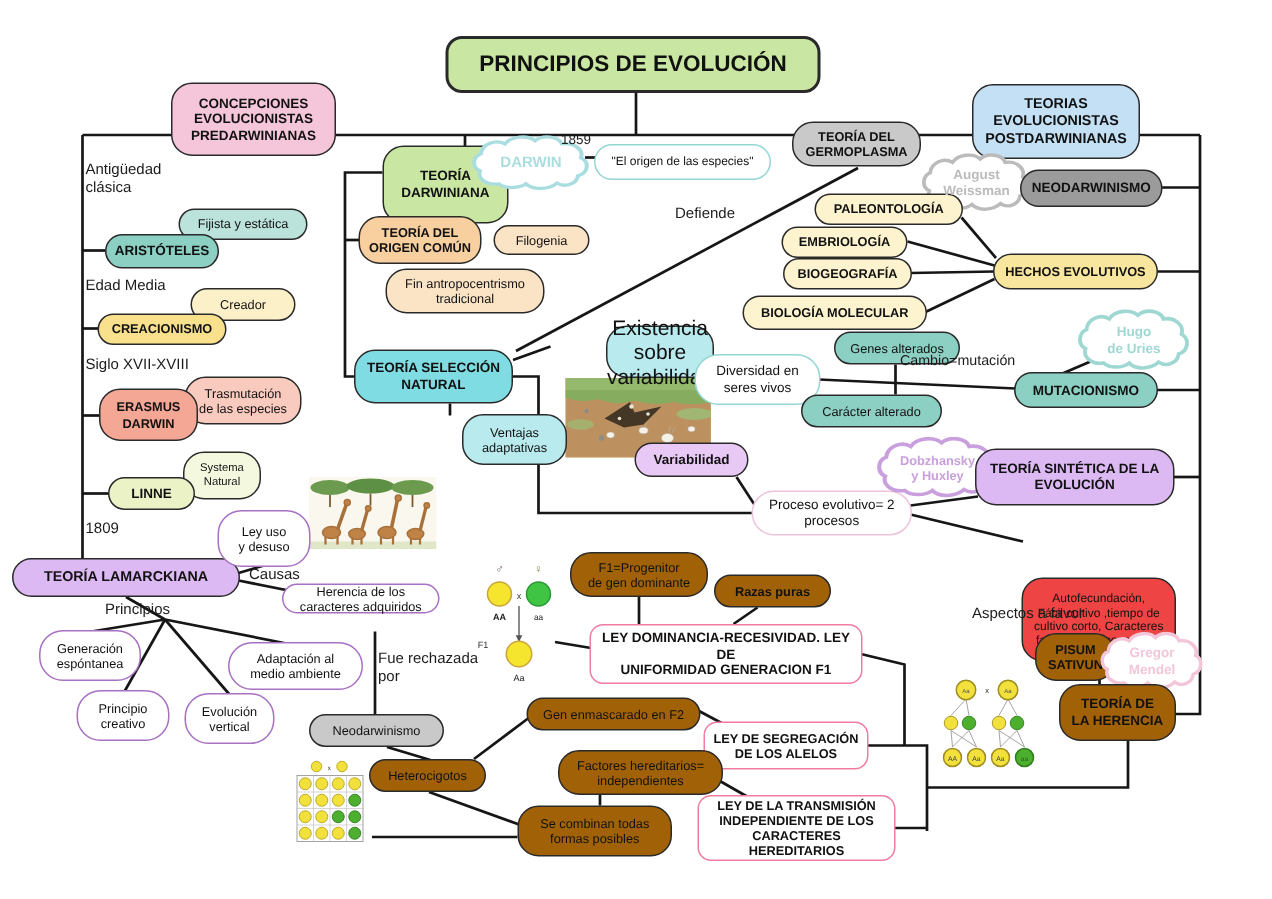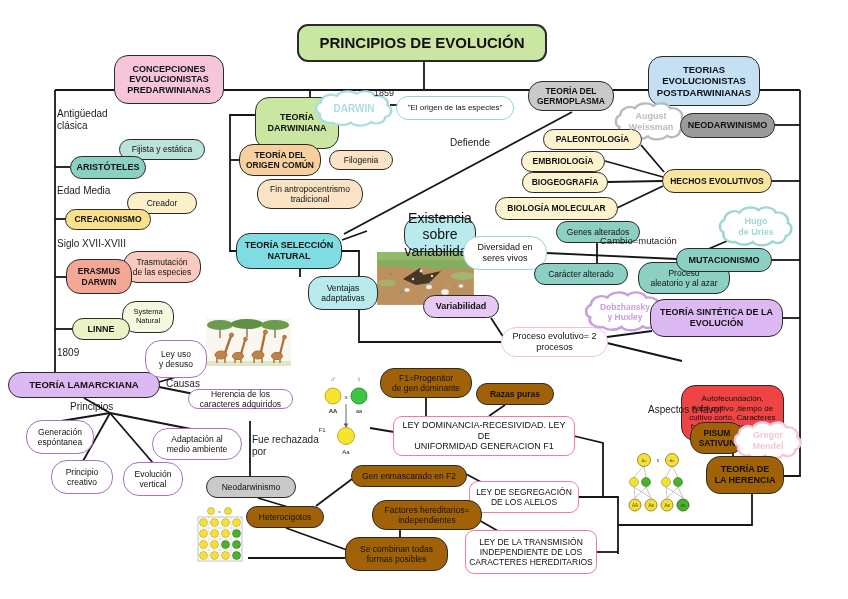--- a/index.html
+++ b/index.html
@@ -28,21 +28,21 @@
   .salmon{background:#f5a795;}
   .salmon-light{background:#f9cabe;}
   .lime{background:#eaf2c6;}
   .lime-light{background:#f3f8de;}
   .purple{background:#dcb9f2;}
   .purple-light{background:#e8c9f5;}
   .purple-oval{background:#fff;border-color:#a871c2;border-radius:16px;}
   .pinkbox{background:#a16207;}
   .pink-pale{background:#ef4444;margin-top:33px;}
   .pink-oval{background:#fff;border-color:#eec3de;border-radius:16px;}
-  .law{background:#fff;border-color:#f07ca0;border-radius:9px;font-weight:400;}
+  .law{background:#fff;border-color:#f07ca0;border-radius:9px;font-weight:700;}
   .gray{background:#c9c9c9;}
   .gray-dark{background:#9b9b9b;}
   .cloud-node{border:none;background:transparent;padding:0;}
   .cloud-node svg{position:absolute;inset:0;width:100%;height:100%;overflow:visible;}
   .cloud-node .cl{position:relative;z-index:1;text-align:center;white-space:pre-line;font-weight:700;}
   .cloud-cyan{color:#aadde0;}
   .cloud-gray{color:#bbbbbb;}
   .cloud-teal{color:#9fd8d2;}
   .cloud-purple{color:#c9a0dd;}
   .cloud-pink{color:#f2c6d8;}
@@ -311,22 +311,20 @@
       </svg><span class="cl">August
 Weissman</span></div>
     <div class="node gray-dark b" style="left: 680px; top: 113px; width: 95px; height: 25px; font-size: 9px;">NEODARWINISMO</div>
     <div class="node yellow-pale b" style="left: 543px; top: 129px; width: 99px; height: 21px; font-size: 8.5px;">PALEONTOLOGÍA</div>
     <div class="node yellow-pale b" style="left: 521px; top: 151px; width: 84px; height: 21px; font-size: 8.5px;">EMBRIOLOGÍA</div>
     <div class="node yellow-pale b" style="left: 522px; top: 172px; width: 86px; height: 21px; font-size: 8.5px;">BIOGEOGRAFÍA</div>
     <div class="node yellow-pale b" style="left: 495px; top: 197px; width: 123px; height: 23px; font-size: 8.5px;">BIOLOGÍA MOLECULAR</div>
     <div class="node yellow-mid b" style="left: 662px; top: 169px; width: 110px; height: 24px; font-size: 8.5px;">HECHOS EVOLUTIVOS</div>
     <div class="node teal" style="left: 556px; top: 221px; width: 84px; height: 22px; font-size: 8.5px;">Genes alterados</div>
     <div class="node teal" style="left: 534px; top: 263px; width: 94px; height: 22px; font-size: 8.5px;">Carácter alterado</div>
-    <div class="node teal" style="left: 638px; top: 262px; width: 92px; height: 32px; font-size: 8.5px;">Proceso
-aleatorio y al azar</div>
     <div class="node teal b" style="left: 676px; top: 248px; width: 96px; height: 24px; font-size: 9px;">MUTACIONISMO</div>
     <div class="node cloud-node cloud-teal" style="left: 718px; top: 206px; width: 76px; height: 42px; font-size: 9px;"><svg viewBox="0 0 120 70" preserveAspectRatio="none">
         <use href="#cloudpath" fill="#fff" stroke="currentColor" stroke-width="4"></use>
       </svg><span class="cl">Hugo
 de Uries</span></div>
     <div class="node cloud-node cloud-purple" style="left: 584px; top: 291px; width: 82px; height: 42px; font-size: 8.5px;"><svg viewBox="0 0 120 70" preserveAspectRatio="none">
         <use href="#cloudpath" fill="#fff" stroke="currentColor" stroke-width="4"></use>
       </svg><span class="cl">Dobzhansky
 y Huxley</span></div>
     <div class="node purple b" style="left: 650px; top: 299px; width: 133px; height: 38px; font-size: 9px;">TEORÍA SINTÉTICA DE LA

